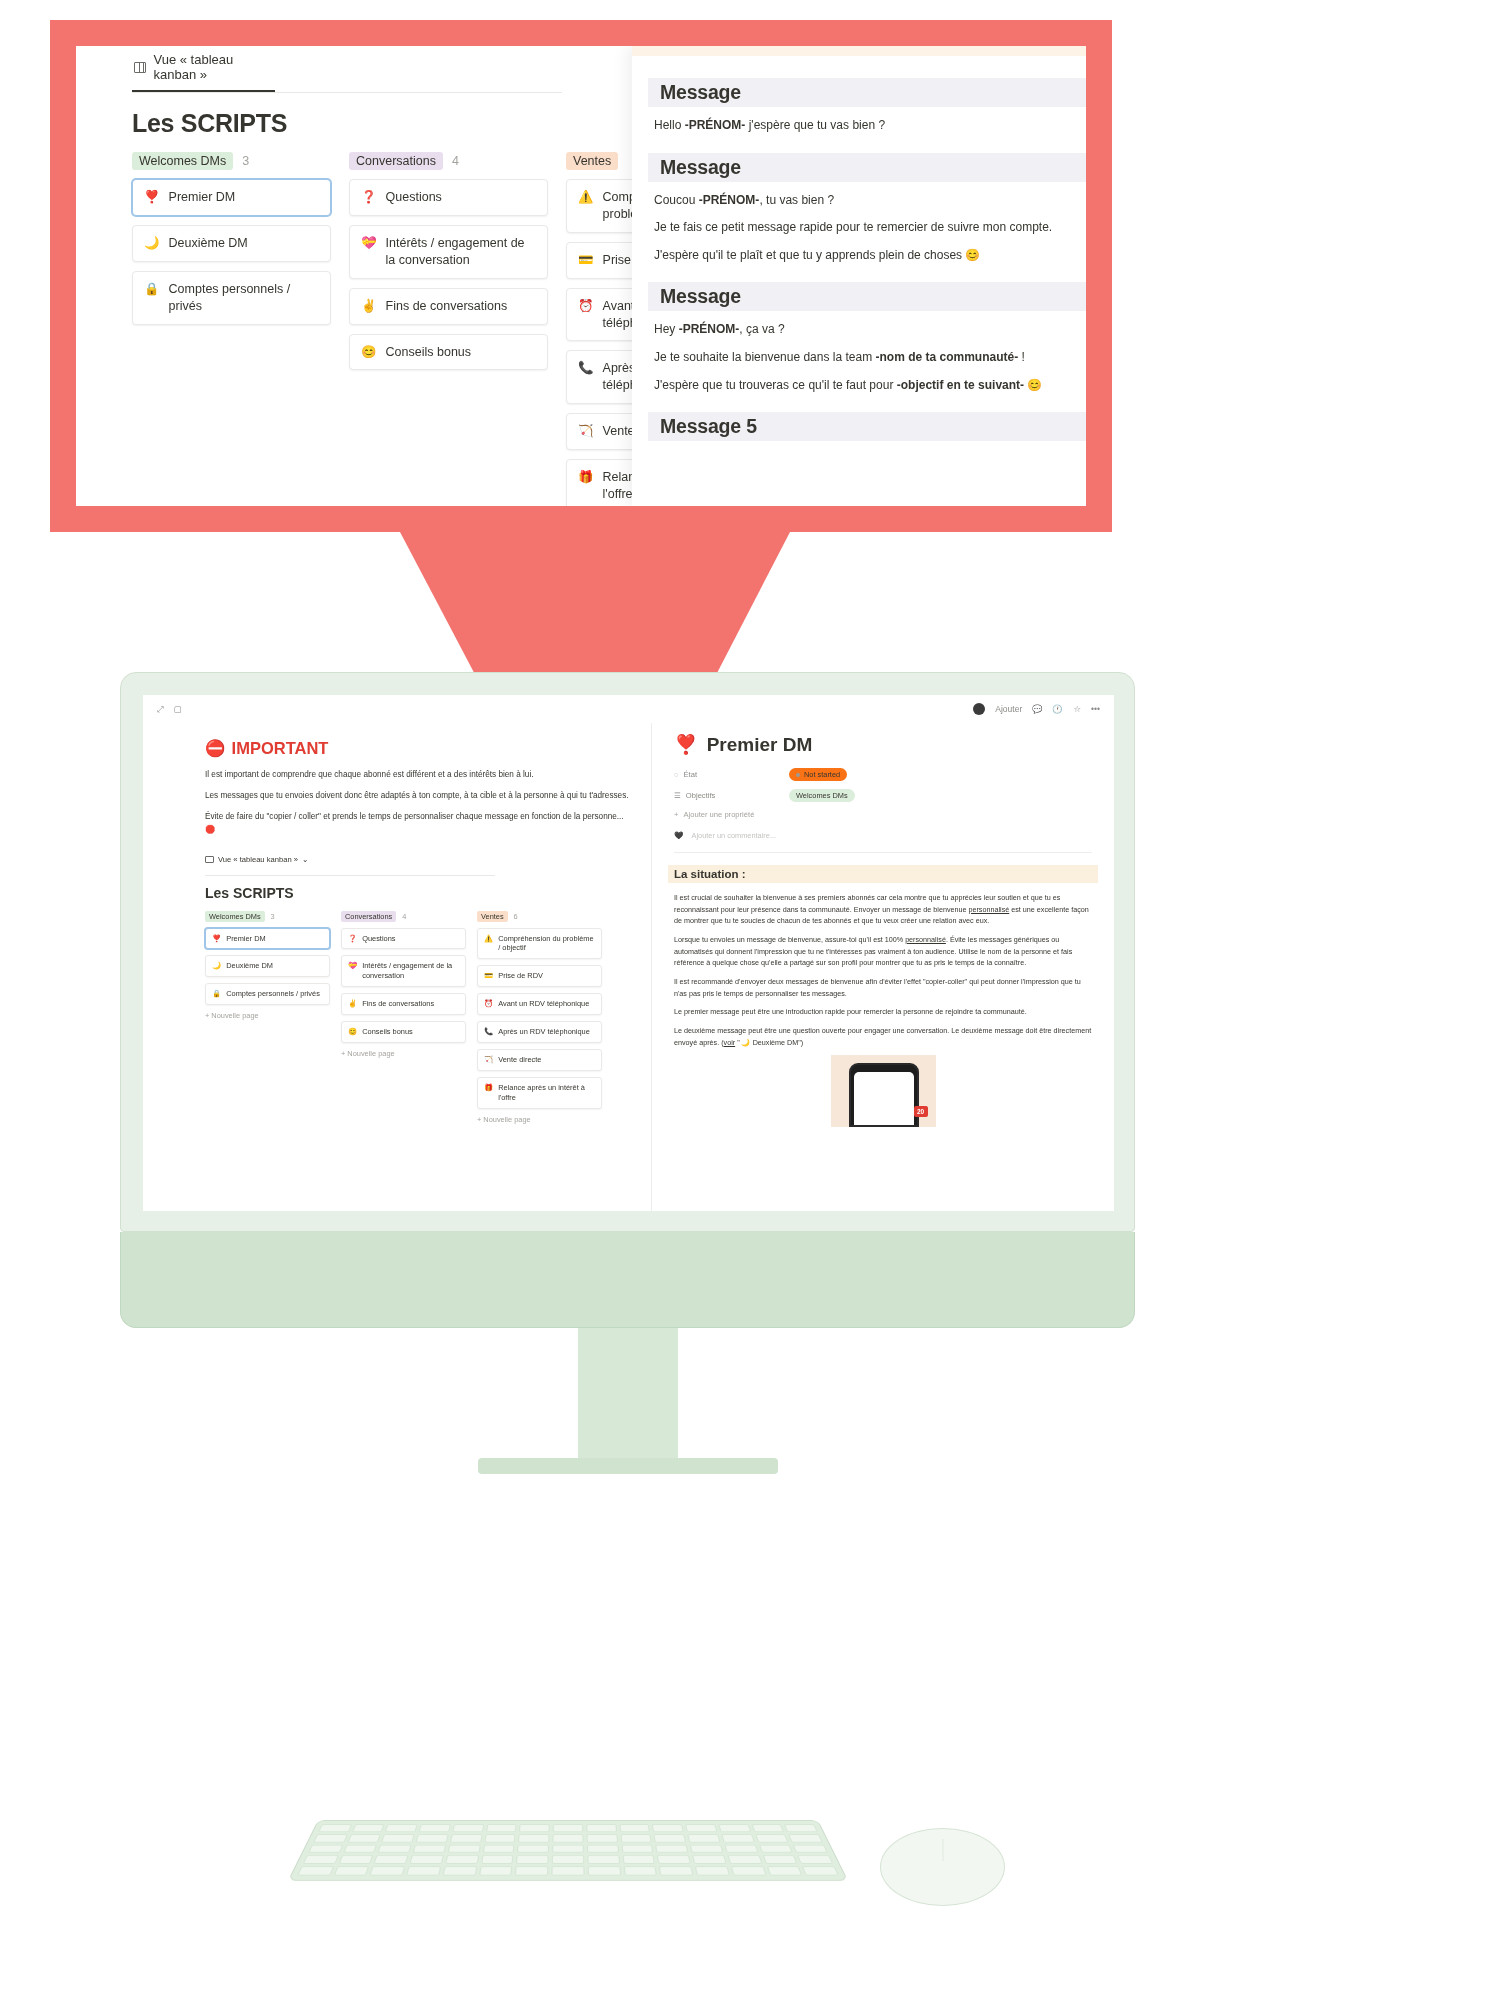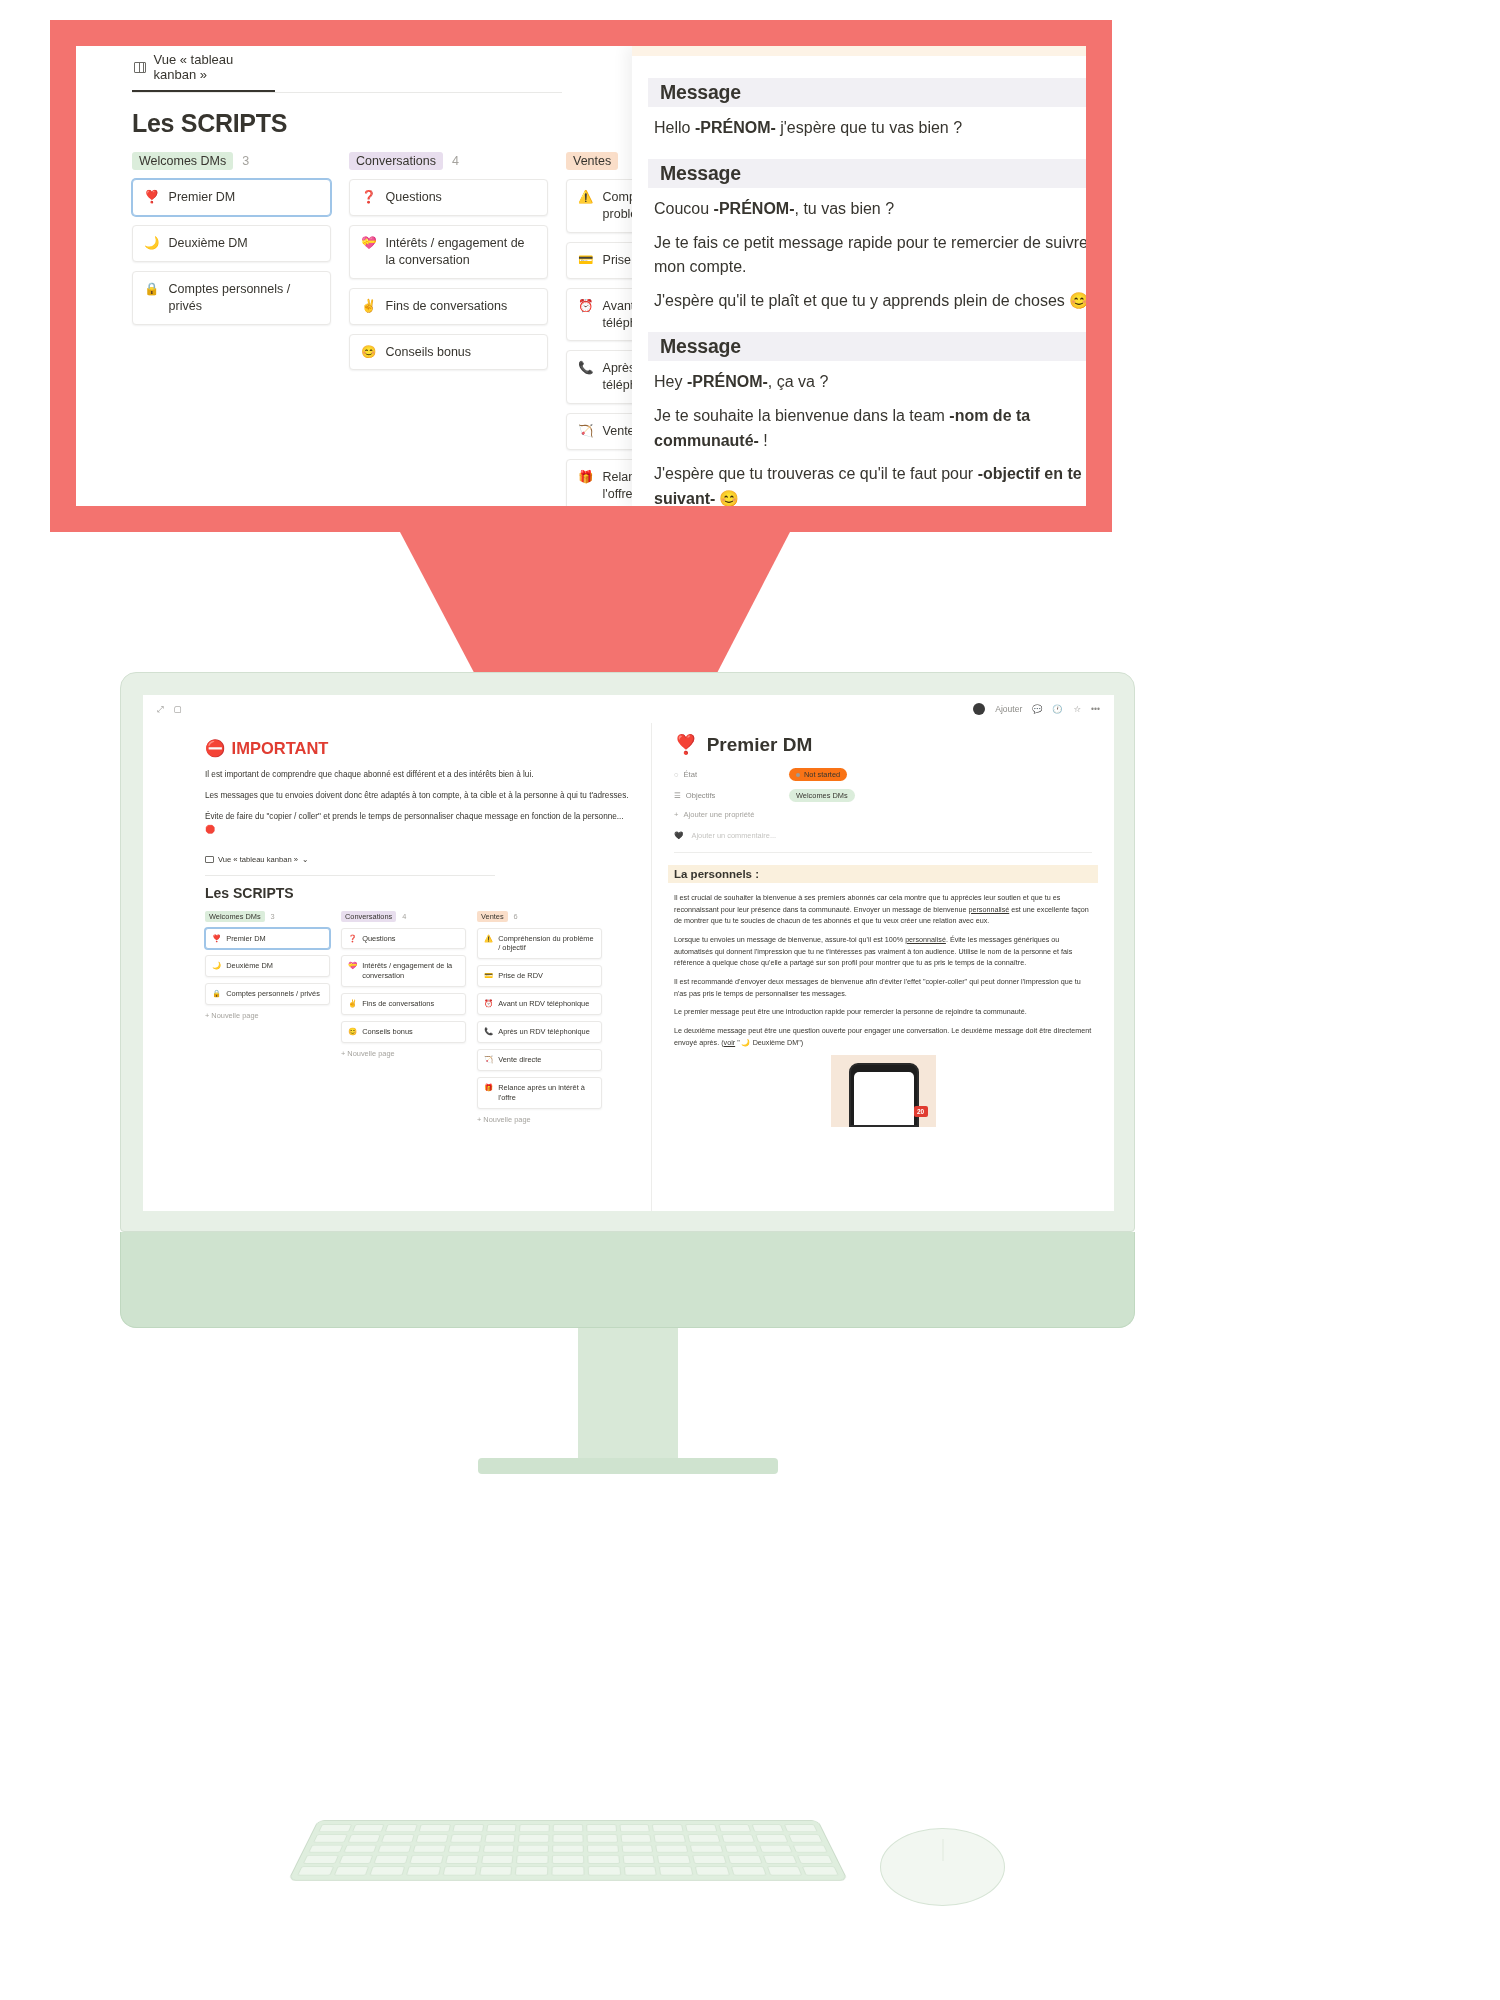--- a/index.html
+++ b/index.html
@@ -57,21 +57,21 @@
   .z-doc {
     position: absolute; left: 556px; top: 0px;
     width: 510px; height: 100%;
     background: #fff; padding: 0 22px;
     box-shadow: -6px 0 14px rgba(0,0,0,0.06);
     overflow: hidden;
   }
   .z-doc-peek { height: 10px; background: #fdf3e6; margin: 0 -22px 22px -22px; }
   .z-h { font-size: 19.5px; font-weight: 700; color: #37352f; background: #f1f0f4;
          padding: 3px 12px; margin: 18px -6px 8px -6px; letter-spacing: -0.2px; }
-  .z-p { font-size: 16px; color: #37352f; line-height: 1.55; margin: 9px 0; }
+  .z-p { font-size: 12px; color: #37352f; line-height: 1.55; margin: 9px 0; }
   .z-p b { font-weight: 700; }
 
   
   .cone { position: absolute; left: 0; top: 0; width: 1500px; height: 2000px; pointer-events: none; }
 
   
   .imac { position: absolute; left: 120px; top: 672px; width: 1015px; }
   .screen-bezel {
     width: 1015px; height: 560px;
     background: #e7f0e6; border-radius: 16px 16px 4px 4px;
@@ -395,21 +395,21 @@
             <div class="add-prop">
               <span>+</span>
               <span>Ajouter une propriété</span>
             </div>
             <div class="prop-row">
               <span>🖤</span>
               <span style="margin-left:8px;color:#c5c4c1;font-size:7.4px;">Ajouter un commentaire...</span>
             </div>
             <div class="hr"></div>
 
-            <div class="sit-h">La personnels :</div>
+            <div class="sit-h">La situation :</div>
             <div id="screen-situation">
                 <div class="sit-p">Il est crucial de souhaiter la bienvenue à ses premiers abonnés car cela montre que tu apprécies leur soutien et que tu es reconnaissant pour leur présence dans ta communauté. Envoyer un message de bienvenue <u>personnalisé</u> est une excellente façon de montrer que tu te soucies de chacun de tes abonnés et que tu veux créer une relation avec eux.</div>
                 <div class="sit-p">Lorsque tu envoies un message de bienvenue, assure-toi qu'il est 100% <u>personnalisé</u>. Évite les messages génériques ou automatisés qui donnent l'impression que tu ne t'intéresses pas vraiment à ton audience. Utilise le nom de la personne et fais référence à quelque chose qu'elle a partagé sur son profil pour montrer que tu as pris le temps de la connaître.</div>
                 <div class="sit-p">Il est recommandé d'envoyer deux messages de bienvenue afin d'éviter l'effet "copier-coller" qui peut donner l'impression que tu n'as pas pris le temps de personnaliser tes messages.</div>
                 <div class="sit-p">Le premier message peut être une introduction rapide pour remercier la personne de rejoindre ta communauté.</div>
                 <div class="sit-p">Le deuxième message peut être une question ouverte pour engager une conversation. Le deuxième message doit être directement envoyé après. (<u>voir</u> " 🌙 Deuxième DM")</div>
               </div>
 
             <div class="phone-mock">
               <div class="phone-body">

